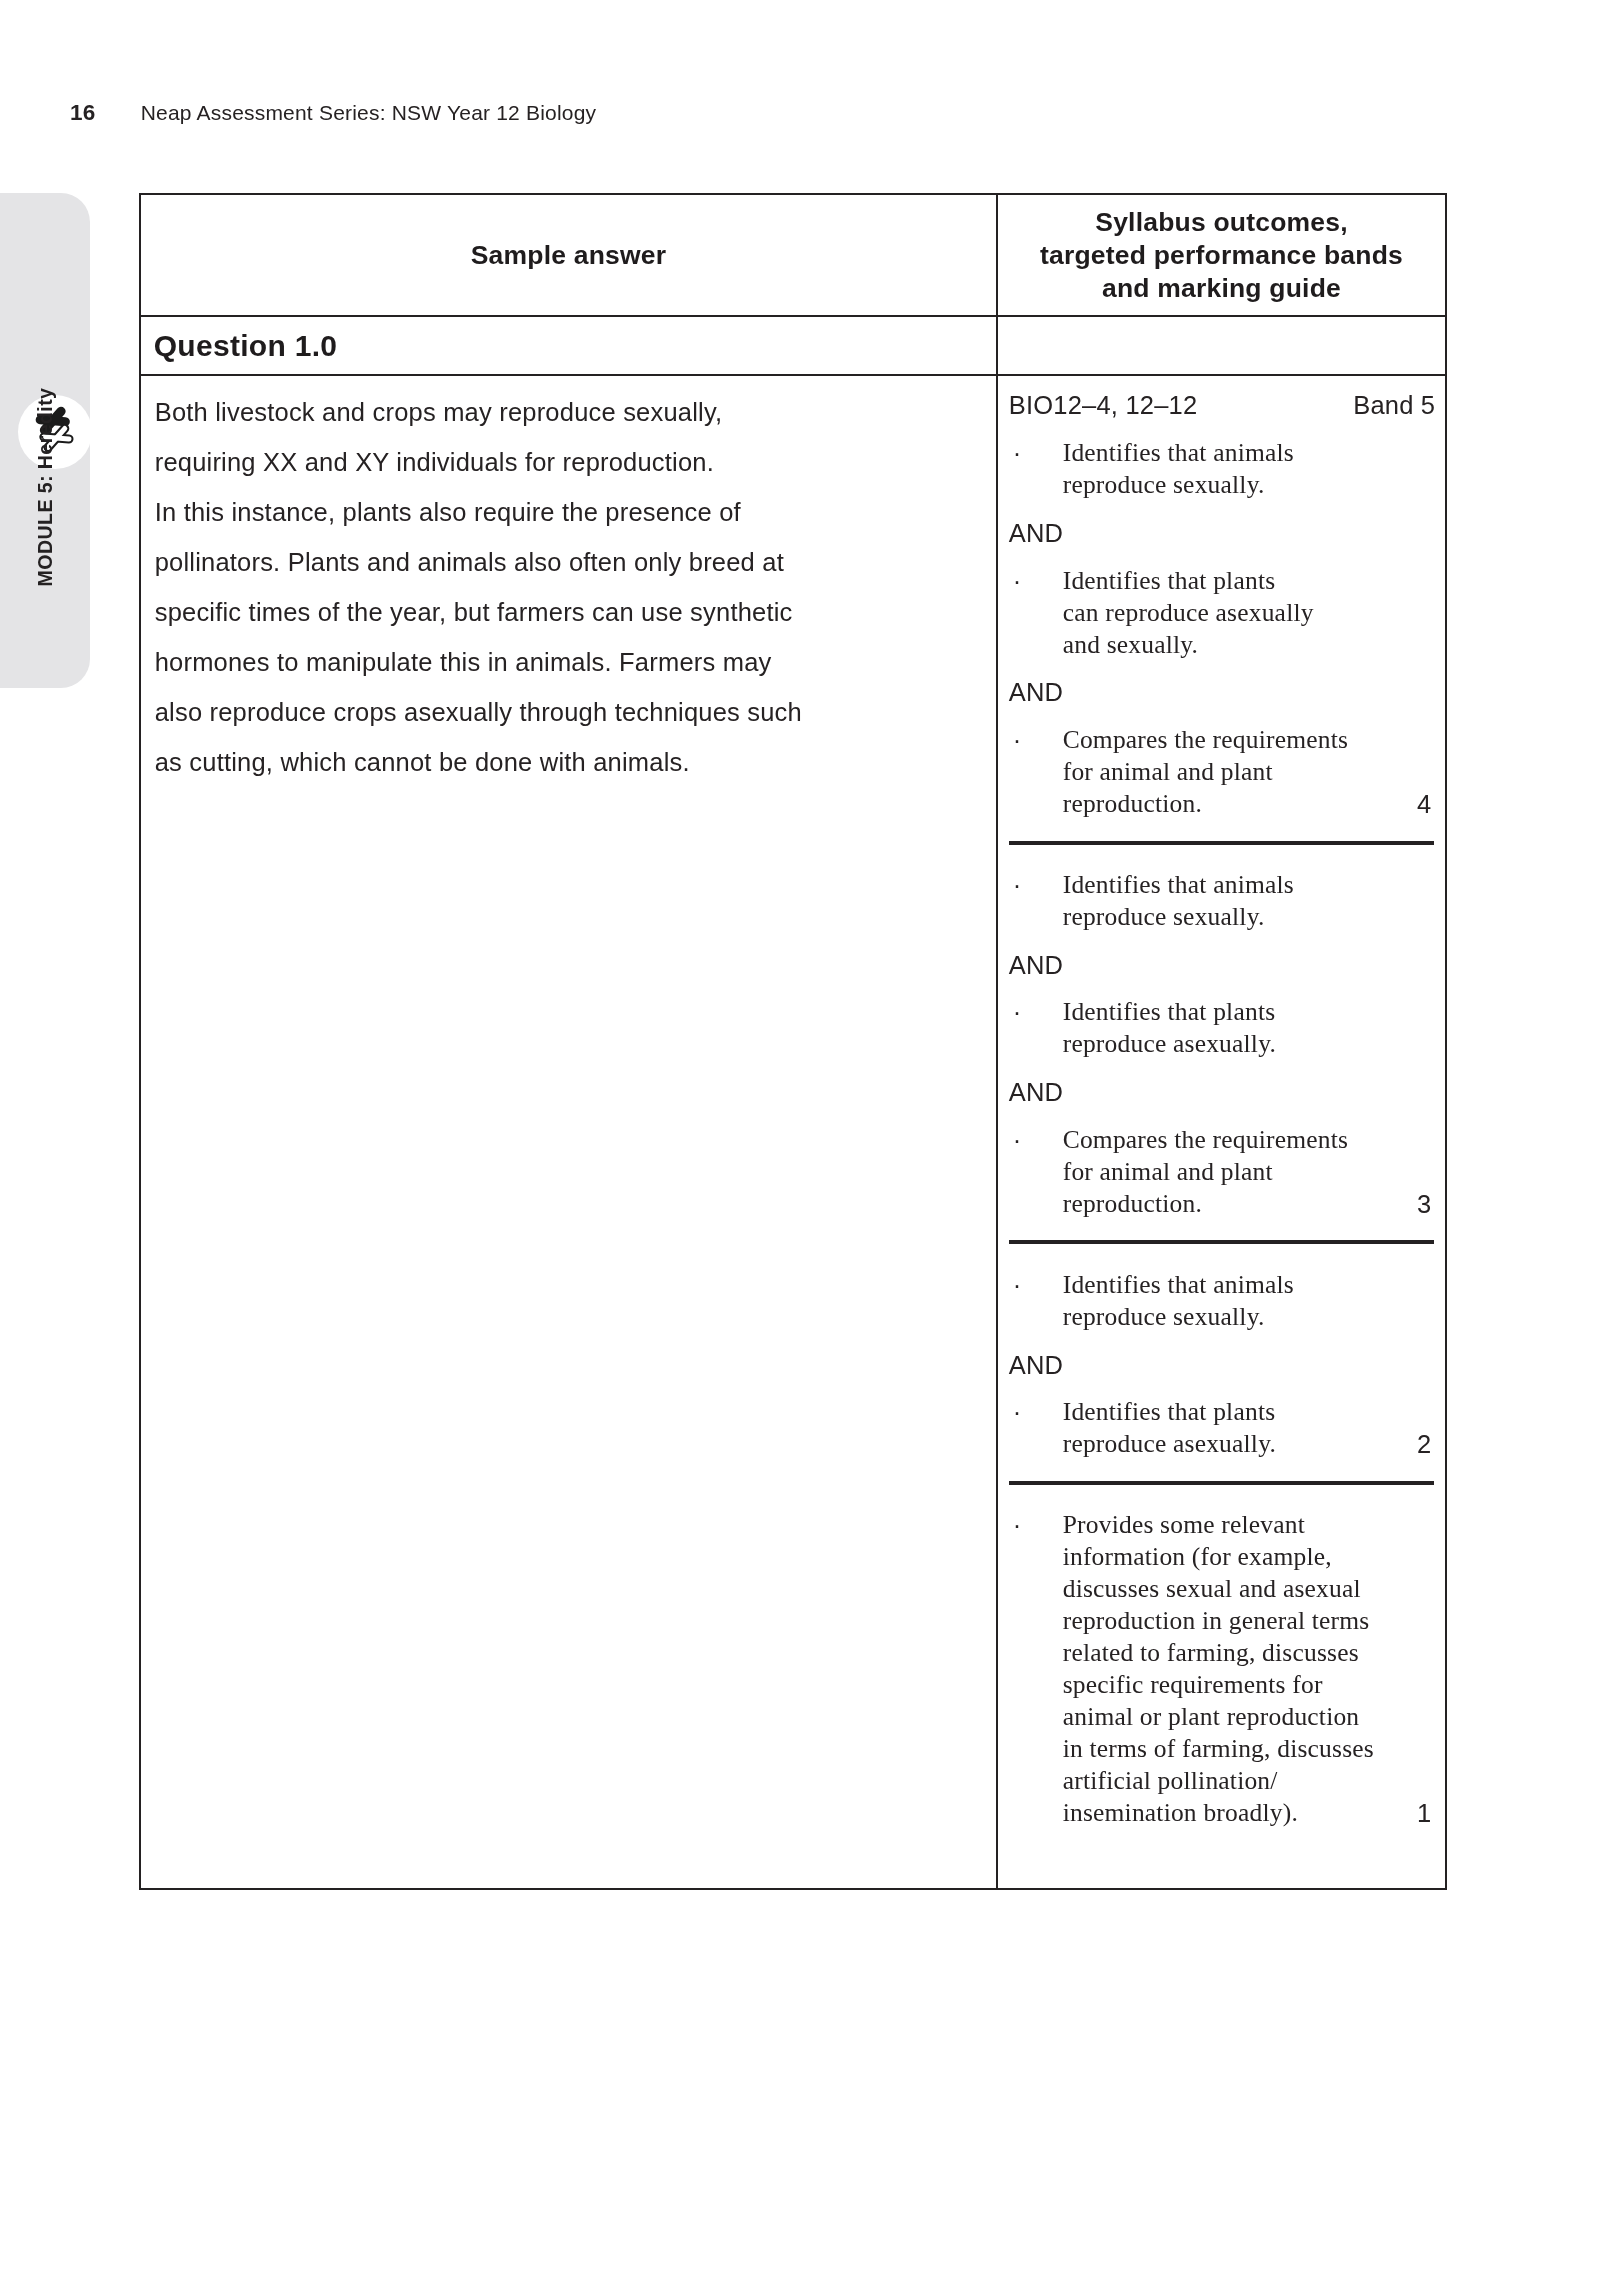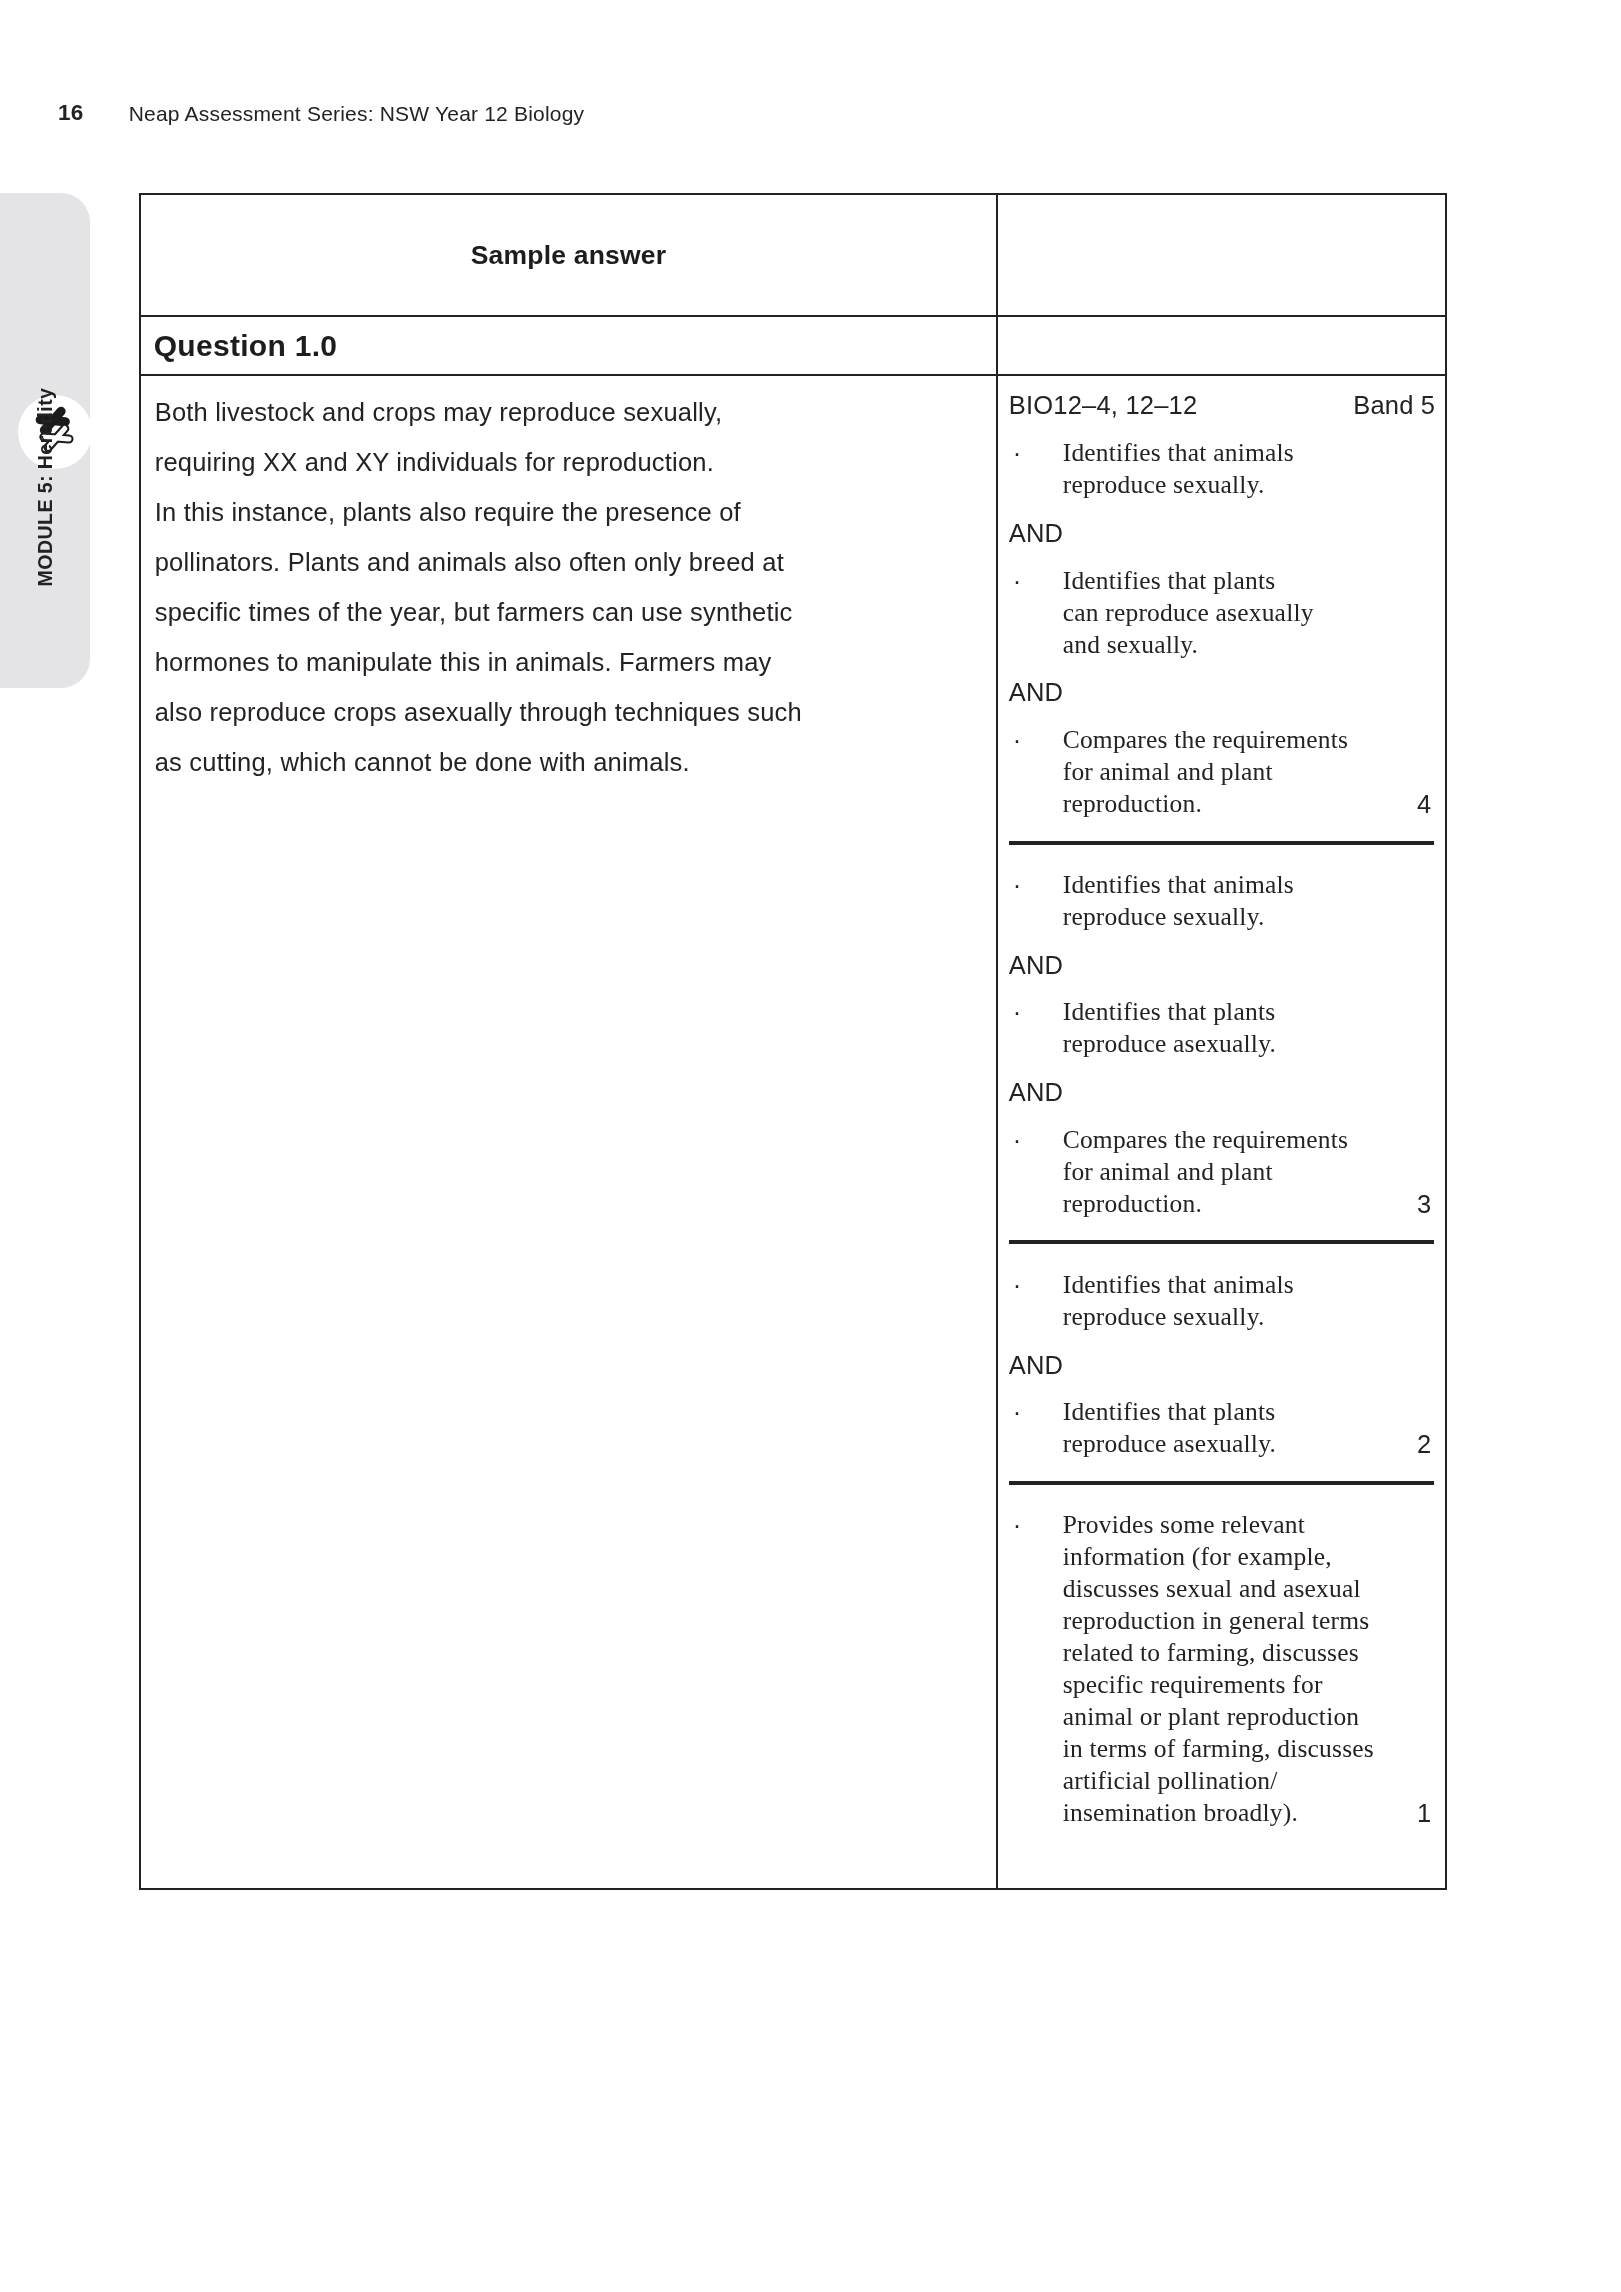--- a/index.html
+++ b/index.html
@@ -2,21 +2,21 @@
 <html><head>
 <meta charset="utf-8">
 <style>
   html,body{margin:0;padding:0;}
   body{
     width:1621px;height:2293px;position:relative;background:#ffffff;
     font-family:"Liberation Sans","DejaVu Sans",sans-serif;color:#262223;
     overflow:hidden;
   }
   
-  .page-header{position:absolute;top:100px;left:58px;display:flex;align-items:flex-end;}
+  .page-header{position:absolute;top:100px;left:70px;display:flex;align-items:center;}
   .page-num{font-size:22.5px;font-weight:700;letter-spacing:0.3px;}
   .page-title{font-size:21px;font-weight:400;margin-left:45px;letter-spacing:0.2px;}
   
   .side-tab{position:absolute;left:0;top:193px;width:90px;height:495px;
     background:#e4e4e6;border-radius:0 29px 29px 0;}
   .logo-circle{position:absolute;left:17.6px;top:202px;width:74px;height:74px;
     background:#ffffff;border-radius:50%;display:flex;align-items:center;justify-content:center;}
   .module-label{position:absolute;left:45px;top:294px;transform:translate(-50%,-50%) rotate(-90deg);
     white-space:nowrap;font-size:19.6px;font-weight:700;letter-spacing:0.4px;color:#242122;}
   
@@ -76,20 +76,23 @@
         </g>
       </svg>
     </span>
   </div>
   <div class="module-label">MODULE 5: Heredity</div>
 </div>
 
 <div class="answer-table">
   <div class="t-row header">
     <div class="cl head-cell">Sample answer</div>
+    <div class="cr head-cell">Syllabus outcomes,
+targeted performance bands
+and marking guide</div>
   </div>
   <div class="t-row question">
     <div class="cl question-cell">Question 1.0</div>
     <div class="cr"></div>
   </div>
   <div class="t-row tbody">
     <div class="cl answer-cell">
         <p class="ans-p">Both livestock and crops may reproduce sexually,
 requiring XX and XY individuals for reproduction.</p>
         <p class="ans-p">In this instance, plants also require the presence of

